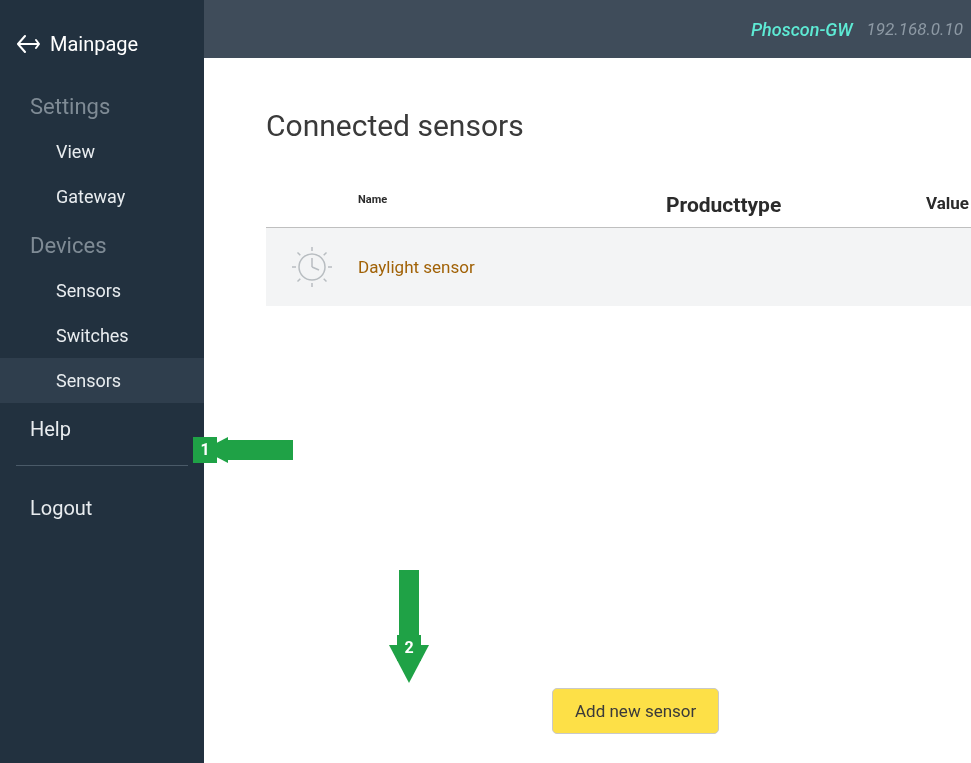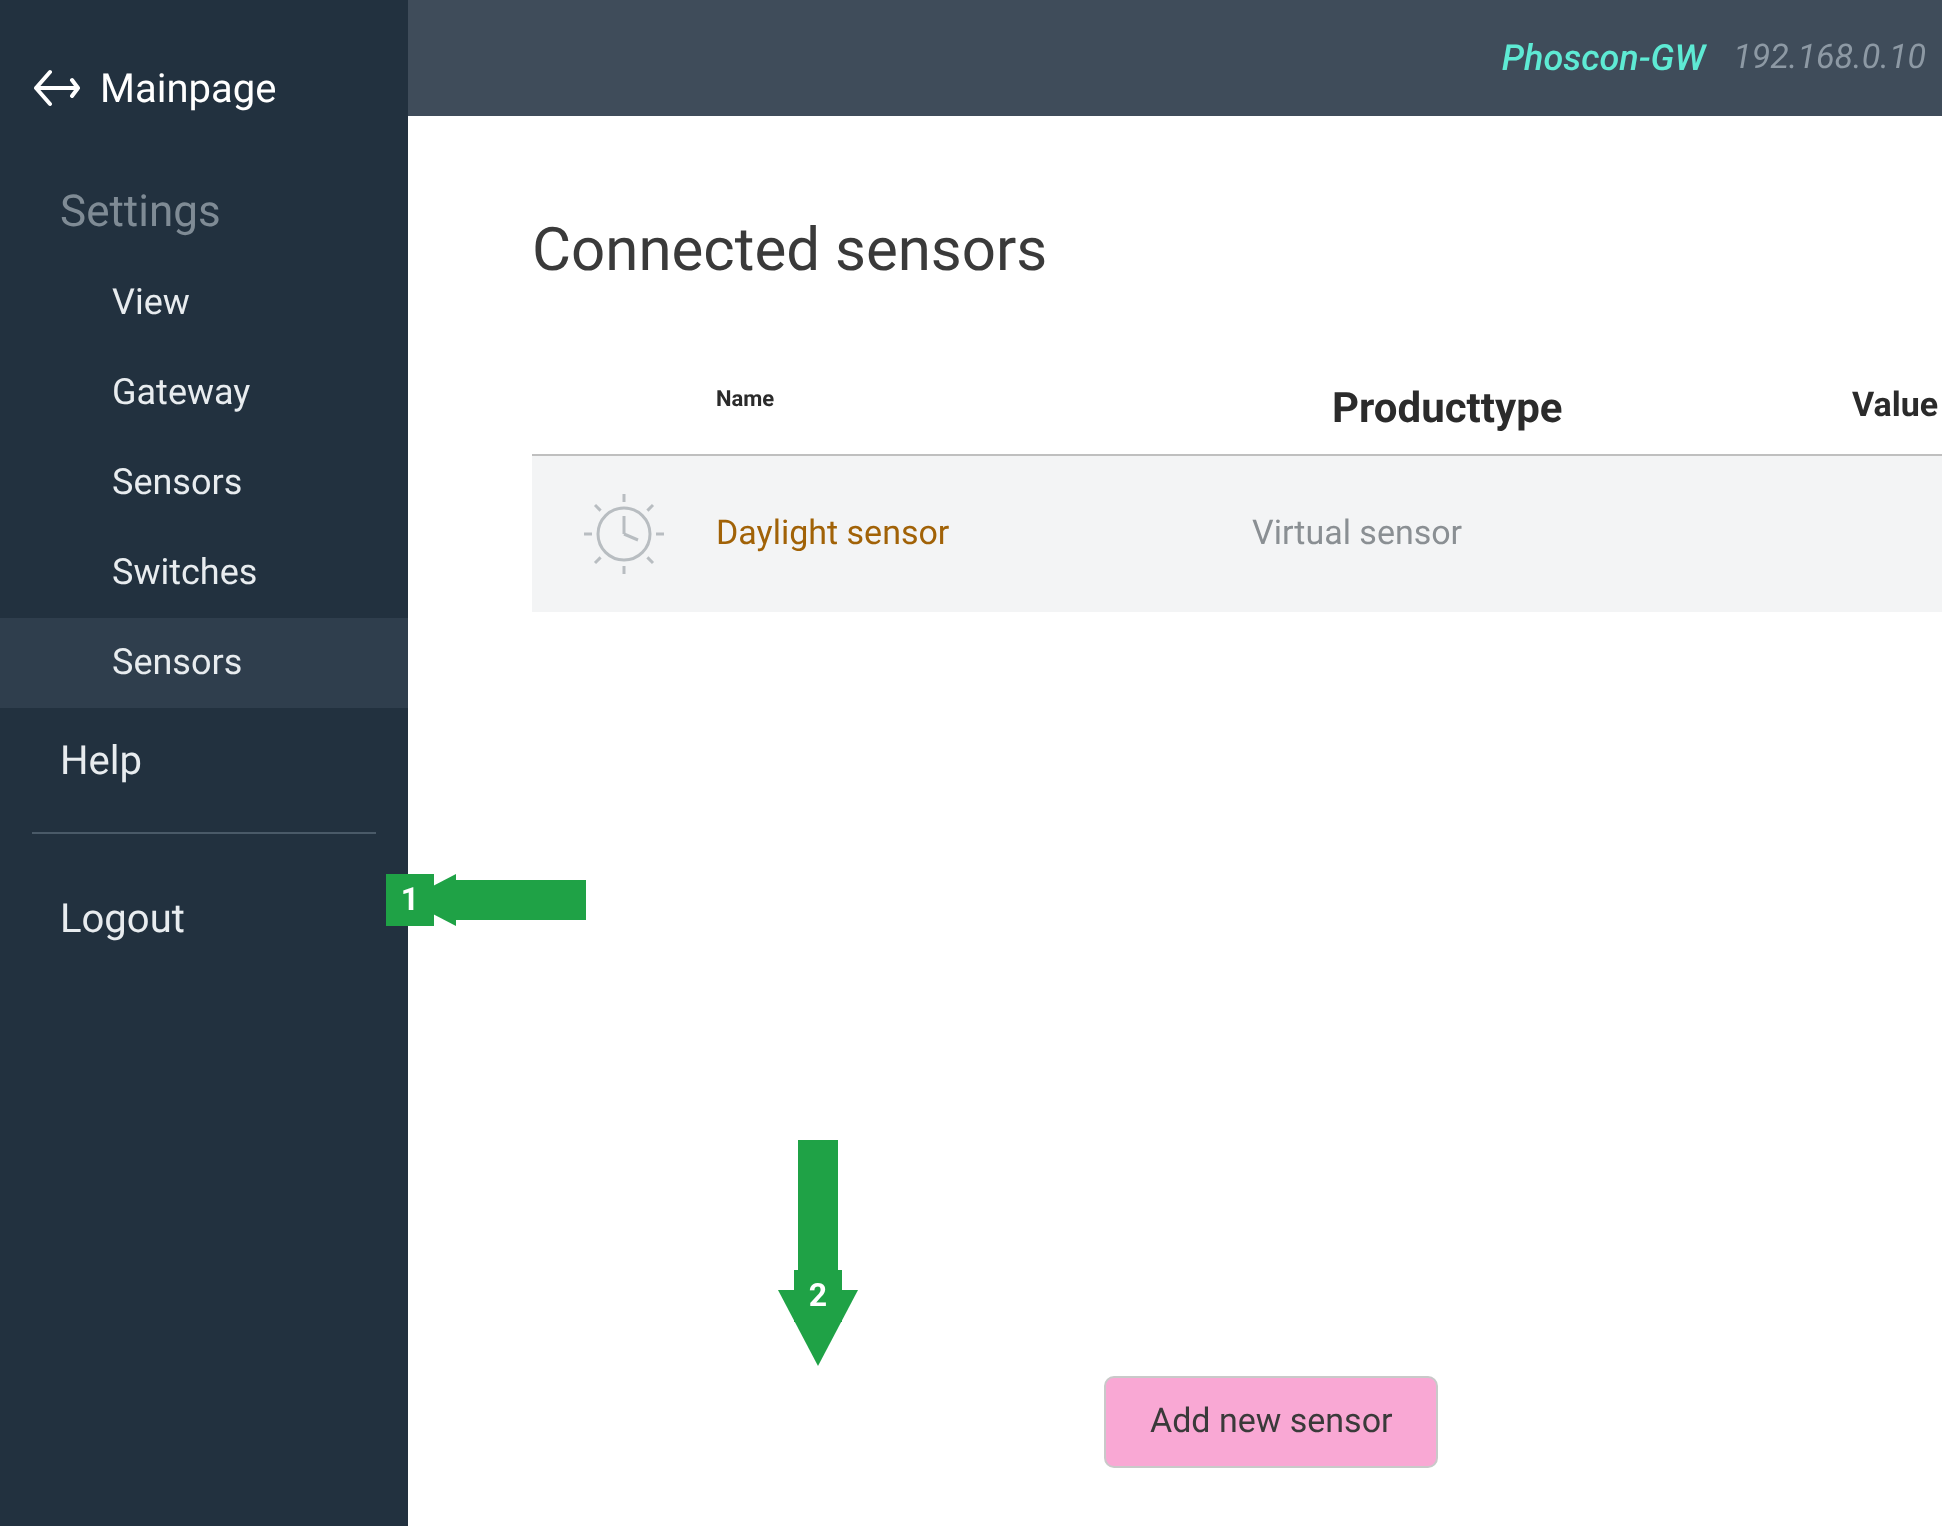--- a/index.html
+++ b/index.html
@@ -33,21 +33,21 @@
     .col-product { width: 260px; font-size: 21px; font-weight: 700; color: #2b2b2b; margin-left: 40px; }
     .col-value { flex: 1; font-size: 17px; font-weight: 700; color: #2b2b2b; }
     
     .table-row { display: flex; align-items: center; background: #f3f4f5; height: 78px; cursor: pointer; }
     .row-icon { width: 92px; display: flex; justify-content: center; align-items: center; }
     .row-name { width: 268px; font-size: 17px; color: #a16207; }
     .row-product { width: 260px; font-size: 17px; color: #8a8f93; }
     .row-value { flex: 1; font-size: 17px; color: #8a8f93; }
     
     .add-button-wrap { position: absolute; left: 348px; top: 688px; }
-    .add-button { border: 1px solid #c9c9c9; background: #f9a8d4; border-radius: 5px; padding: 12px 22px; font-size: 17px; color: #3a3a3a; cursor: pointer; font-family: inherit; }
+    .add-button { border: 1px solid #c9c9c9; background: #fde047; border-radius: 5px; padding: 12px 22px; font-size: 17px; color: #3a3a3a; cursor: pointer; font-family: inherit; }
     
     .annotation-arrow-1 { position: absolute; left: 183px; top: 437px; z-index: 10; pointer-events: none; }
     .annotation-arrow-2 { position: absolute; left: 389px; top: 570px; z-index: 10; pointer-events: none; }
     .num-badge { fill: #fff; font-size: 16px; font-weight: 700; font-family: inherit; }
   </style>
 </head>
 <body>
 
 <div class="app">
   <div class="sidebar">
@@ -55,20 +55,21 @@
       <svg class="back-arrow" viewBox="0 0 24 20">
         <path d="M9 2 L2 10 L9 18 M2 10 L23 10 M20 6 L23 10 L20 14" stroke="#fff" stroke-width="2" fill="none" stroke-linecap="round" stroke-linejoin="round"></path>
       </svg>
       <span class="back-label">Mainpage</span>
     </div>
 
     <div class="section-header">Settings</div>
     <div class="nav-item">View</div>
     <div class="nav-item">Gateway</div>
 
+    <div class="section-header">Devices</div>
     <div class="nav-item">Sensors</div>
     <div class="nav-item">Switches</div>
     <div class="nav-item active">Sensors</div>
 
     <div class="help-item">Help</div>
     <hr class="divider">
     <div class="logout-item">Logout</div>
   </div>
 
   <div class="main">
@@ -97,21 +98,20 @@
               <line x1="26" y1="42" x2="26" y2="46" stroke="#b8bdc1" stroke-width="1.5"></line>
               <line x1="6" y1="26" x2="10" y2="26" stroke="#b8bdc1" stroke-width="1.5"></line>
               <line x1="42" y1="26" x2="46" y2="26" stroke="#b8bdc1" stroke-width="1.5"></line>
               <line x1="11.5" y1="11.5" x2="14.3" y2="14.3" stroke="#b8bdc1" stroke-width="1.5"></line>
               <line x1="37.7" y1="37.7" x2="40.5" y2="40.5" stroke="#b8bdc1" stroke-width="1.5"></line>
               <line x1="11.5" y1="40.5" x2="14.3" y2="37.7" stroke="#b8bdc1" stroke-width="1.5"></line>
               <line x1="37.7" y1="14.3" x2="40.5" y2="11.5" stroke="#b8bdc1" stroke-width="1.5"></line>
             </svg>
           </div>
           <div class="row-name">Daylight sensor</div>
-          <div class="row-product">Virtual sensor</div>
           <div class="row-value"></div>
         </div>
       </div>
     </div>
 
     <div class="add-button-wrap">
       <button class="add-button">Add new sensor</button>
     </div>
   </div>
 

